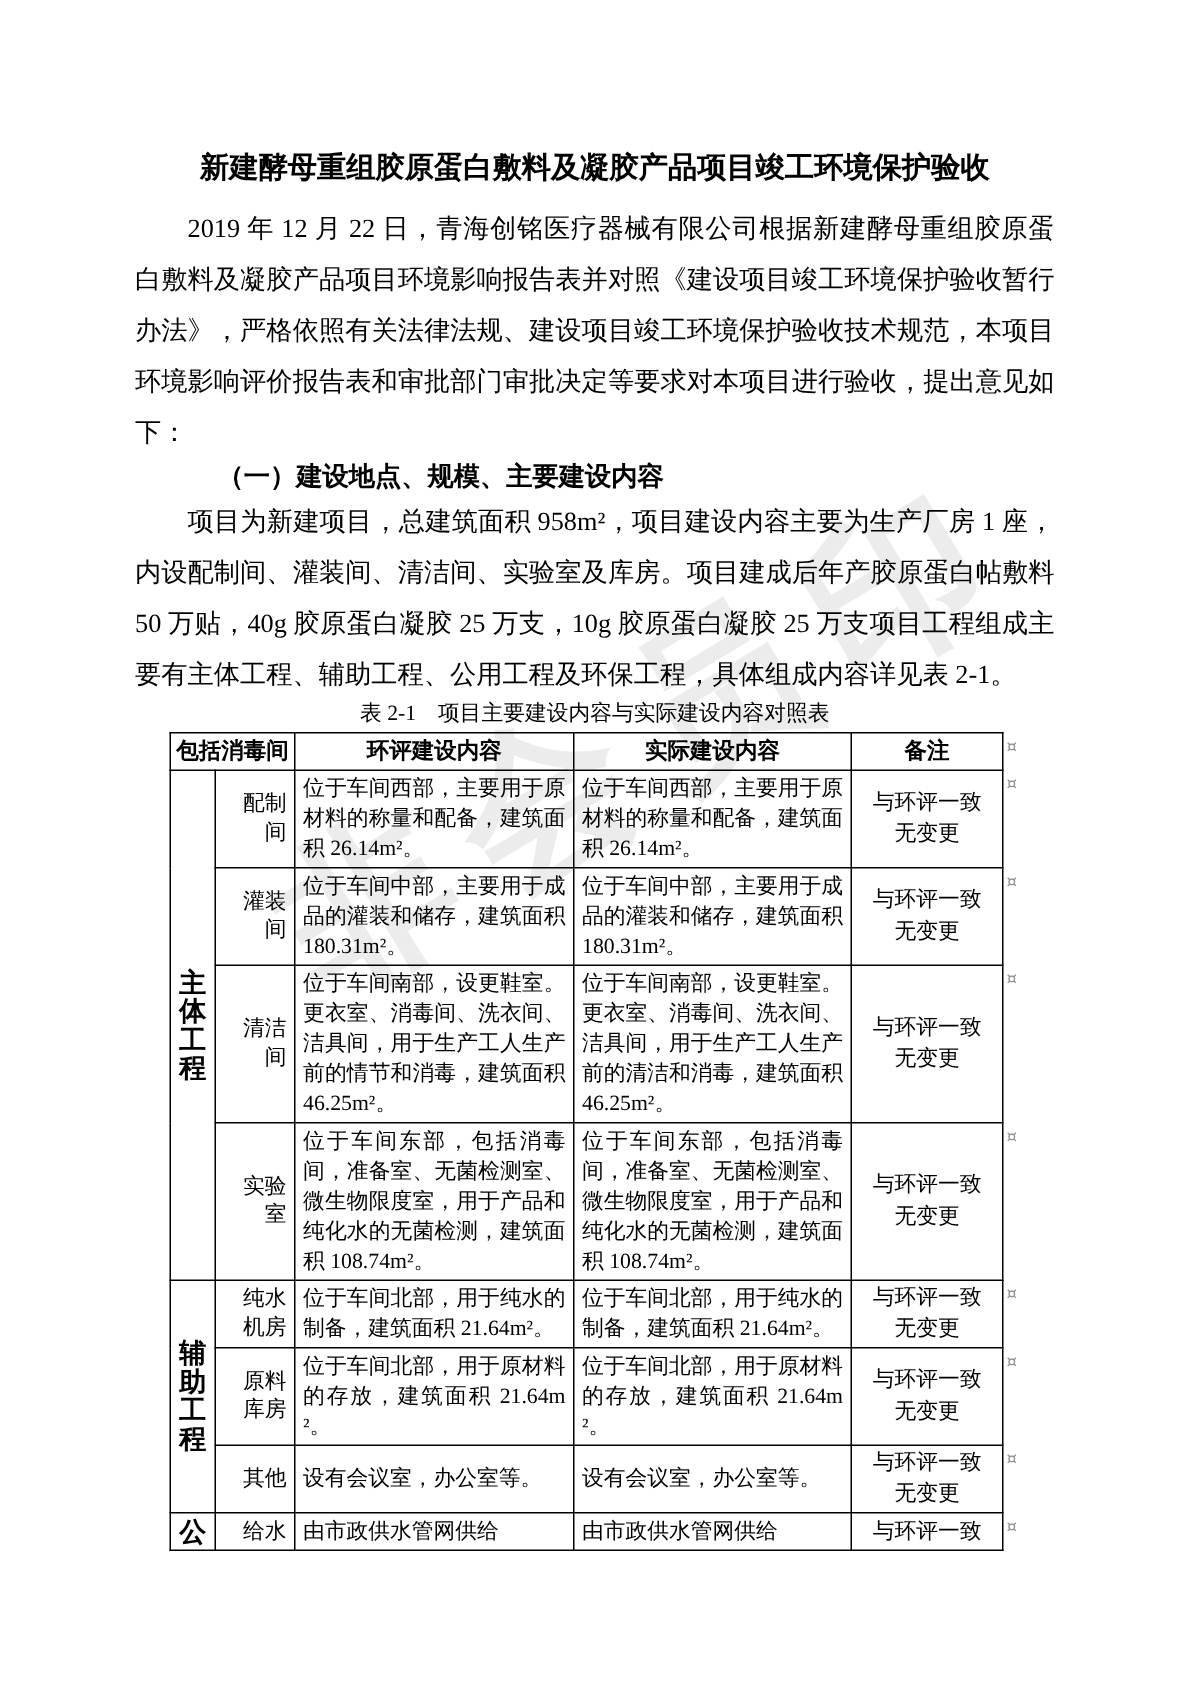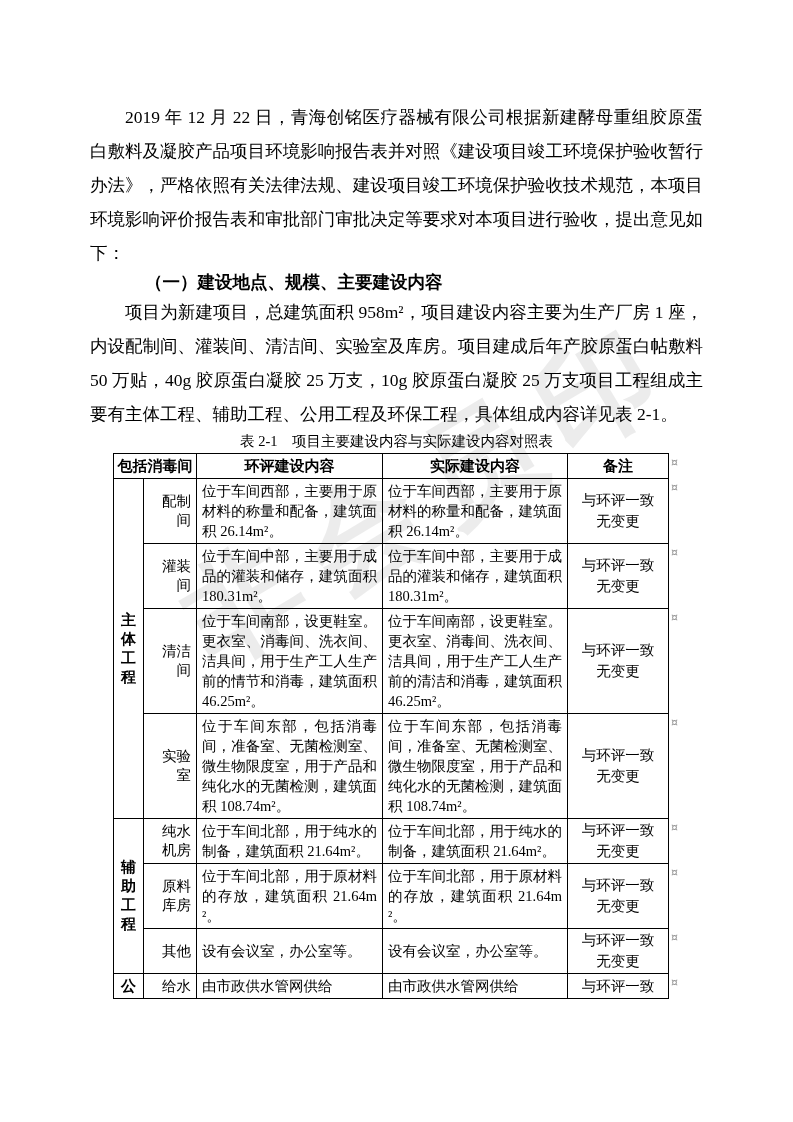--- a/index.html
+++ b/index.html
@@ -81,21 +81,21 @@
     overflow:hidden;
   }
   table.cmp th{
     font-size:15px;
     font-weight:bold;
     line-height:20px;
     padding:2px;
     text-align:center;
   }
   td.group{
-    font-size:15px;
+    font-size:18px;
     font-weight:bold;
     line-height:19px;
     text-align:center;
     padding:2px 4px;
     word-break:break-all;
   }
   td.room{
     font-size:14.5px;
     line-height:19px;
     text-align:right;
@@ -127,20 +127,21 @@
     color:#909090;
     font-family:"DejaVu Sans",sans-serif;
   }
 </style>
 </head>
 <body>
 
 <div class="page">
   <div class="watermark">非会员印</div>
   <div class="content">
+    <h1 class="doc-title">新建酵母重组胶原蛋白敷料及凝胶产品项目竣工环境保护验收</h1>
     <p class="body">2019 年 12 月 22 日，青海创铭医疗器械有限公司根据新建酵母重组胶原蛋白敷料及凝胶产品项目环境影响报告表并对照《建设项目竣工环境保护验收暂行办法》，严格依照有关法律法规、建设项目竣工环境保护验收技术规范，本项目环境影响评价报告表和审批部门审批决定等要求对本项目进行验收，提出意见如下：</p>
     <h3 class="subsec">（一）建设地点、规模、主要建设内容</h3>
     <p class="body">项目为新建项目，总建筑面积 958m²，项目建设内容主要为生产厂房 1 座，内设配制间、灌装间、清洁间、实验室及库房。项目建成后年产胶原蛋白帖敷料 50 万贴，40g 胶原蛋白凝胶 25 万支，10g 胶原蛋白凝胶 25 万支项目工程组成主要有主体工程、辅助工程、公用工程及环保工程，具体组成内容详见表 2-1。</p>
     <div class="table-title">表 2-1　项目主要建设内容与实际建设内容对照表</div>
     <div class="table-wrap">
       <table class="cmp">
         <colgroup>
           <col style="width:30px">
           <col style="width:53px">
           <col style="width:186px">

